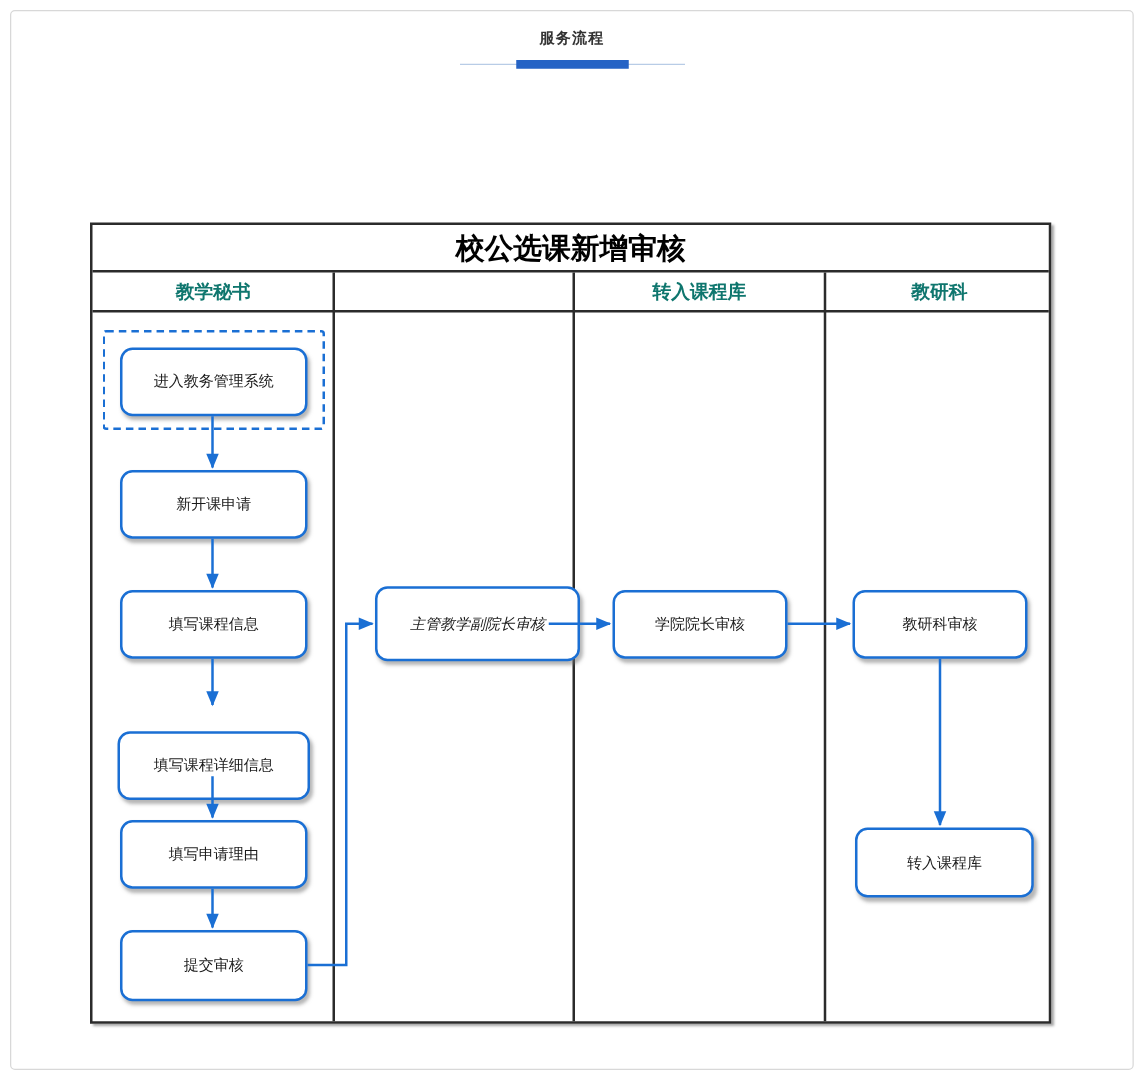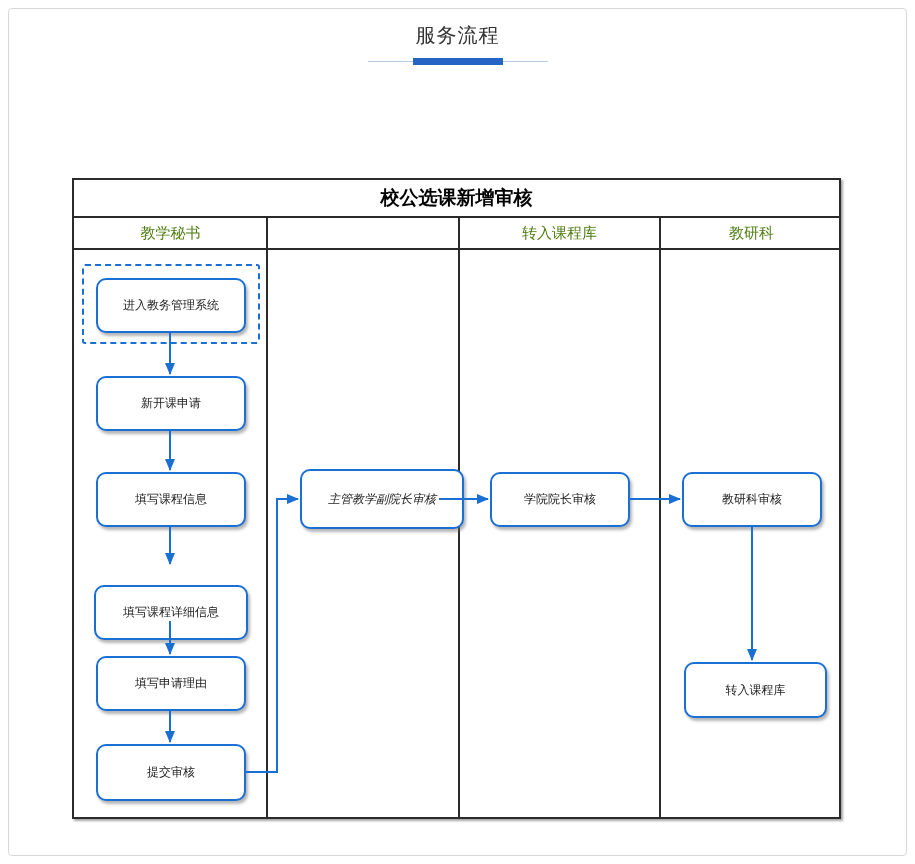--- a/index.html
+++ b/index.html
@@ -5,36 +5,36 @@
   * { margin:0; padding:0; box-sizing:border-box; }
   html,body { width:915px; height:864px; background:#ffffff; overflow:hidden;
               font-family:"Liberation Sans","DejaVu Sans",sans-serif; }
   body { position:relative; }
 
   .page-frame { position:absolute; left:8px; top:8px; width:899px; height:848px;
                 border:1px solid #d8d8d8; border-radius:4px; background:#fff; }
 
   
   .page-header { position:absolute; left:0; top:22px; width:915px; text-align:center; }
-  .page-title { font-size:20px; color:#333; letter-spacing:1px; }
+  .page-title { font-size:12px; color:#333; letter-spacing:1px;font-weight:bold; }
   .title-underline { position:relative; width:180px; height:7px; margin:9px auto 0; }
   .title-underline .thin { position:absolute; left:0; right:0; top:3px; height:1px; background:#b8cce6; }
   .title-underline .bar { position:absolute; left:45px; top:0; width:90px; height:7px; background:#2563c5; }
 
   
   .diagram { position:absolute; left:72px; top:178px; width:769px; height:641px;
              border:2px solid #2b2b2b; background:#fff;
              box-shadow:2px 2px 2px rgba(0,0,0,0.35); }
   .flow-title-row { position:absolute; left:0; top:0; width:100%; height:38px;
                     border-bottom:2px solid #2b2b2b; display:flex; align-items:center; justify-content:center; }
-  .flow-title { font-size:19px; font-weight:bold; color:#000; }
+  .flow-title { font-size:23px; font-weight:bold; color:#000; }
   .lane-header-row { position:absolute; left:0; top:38px; width:100%; height:32px;
                      border-bottom:2px solid #2b2b2b; }
   .lane-header { position:absolute; top:0; height:30px; display:flex; align-items:center;
-                 justify-content:center; font-size:15px; font-weight:normal; color:#4d7c0f; }
+                 justify-content:center; font-size:15px; font-weight:bold; color:#0f766e; }
   .lh-0 { left:0;     width:193px; }
   .lh-1 { left:193px; width:192px; }
   .lh-2 { left:385px; width:201px; }
   .lh-3 { left:586px; width:183px;border-radius:14px; }
   .lane-divider { position:absolute; top:38px; bottom:0; width:2px; background:#2b2b2b; }
   .ld-0 { left:192px; } .ld-1 { left:384px; } .ld-2 { left:585px; }
 
   
   .node { position:absolute; background:#fff; border:2px solid #1a6fd4; border-radius:10px;
           display:flex; align-items:center; justify-content:center; text-align:center;

